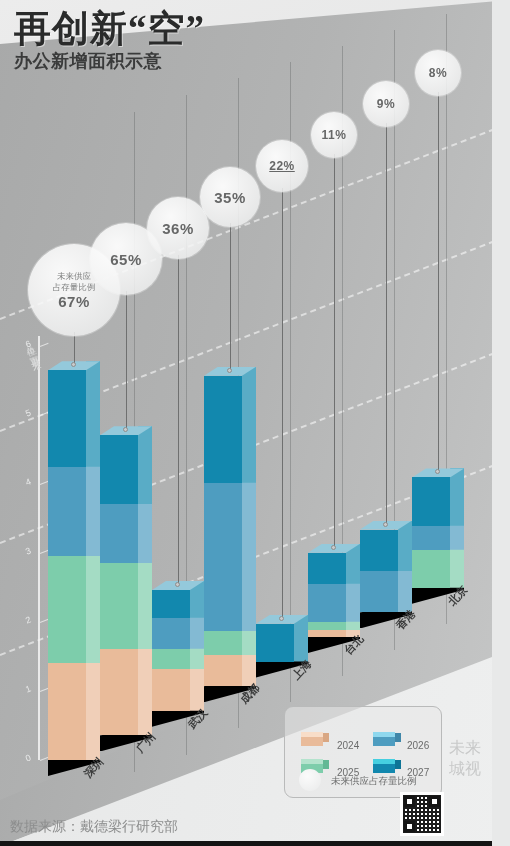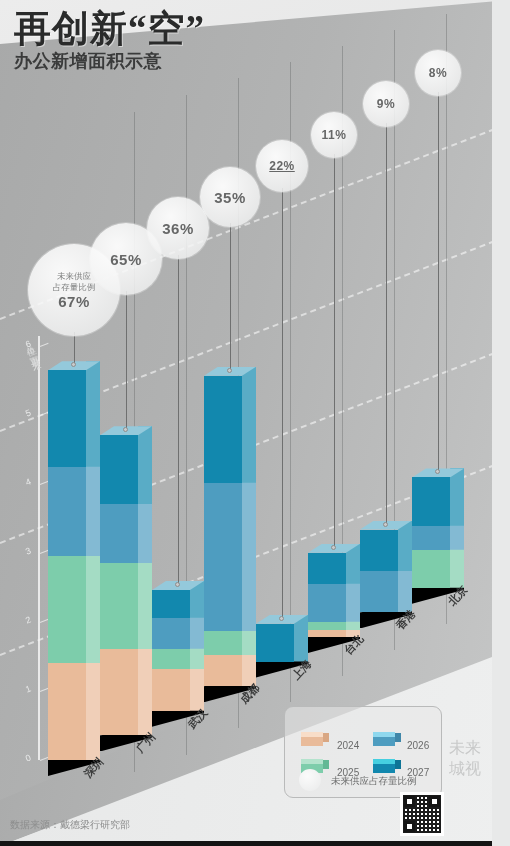--- a/index.html
+++ b/index.html
@@ -75,21 +75,21 @@
                   font-size:9.5px; color:#5c5d5d; }
   .lg-item { position:absolute; font-size:10px; color:#6a6b6b; }
   .lg-swatch { position:absolute; width:22px; height:11px; }
   .lg-swatch .f { position:absolute; left:0; top:4px; width:22px; height:9px; }
   .lg-swatch .s { position:absolute; left:22px; top:0px; width:6px; height:9px; }
   .lg-swatch .t { position:absolute; left:0px; top:-1px; width:22px; height:5px; }
   .lg-circle { position:absolute; width:22px; height:22px; border-radius:50%;
                background:radial-gradient(circle at 38% 32%, #fbfbfb, #e9eaea); }
 
   
-  .source { position:absolute; left:10px; top:818px; font-size:10px; color:#8c8d8d;
+  .source { position:absolute; left:10px; top:818px; font-size:14px; color:#8c8d8d;
             font-family:"Liberation Serif","DejaVu Serif",serif; }
   .watermark { position:absolute; right:10px; top:737px; width:34px;
                font-size:16px; line-height:21px; color:#c8c9c9; text-align:center; }
   .qr { position:absolute; right:48px; top:792px; width:44px; height:44px;
         background:#fff; padding:3px; }
   .qr-inner { width:100%; height:100%;
     background-image:
       repeating-linear-gradient(90deg,#1b1b1b 0 2px, transparent 2px 4px),
       repeating-linear-gradient(0deg,#1b1b1b 0 2px, transparent 2px 4px);
     background-color:#fff; position:relative; }

